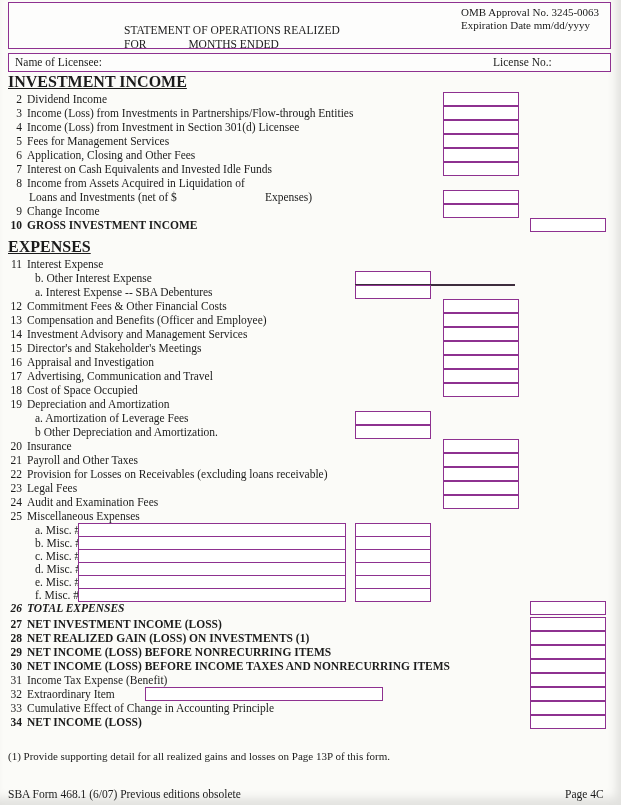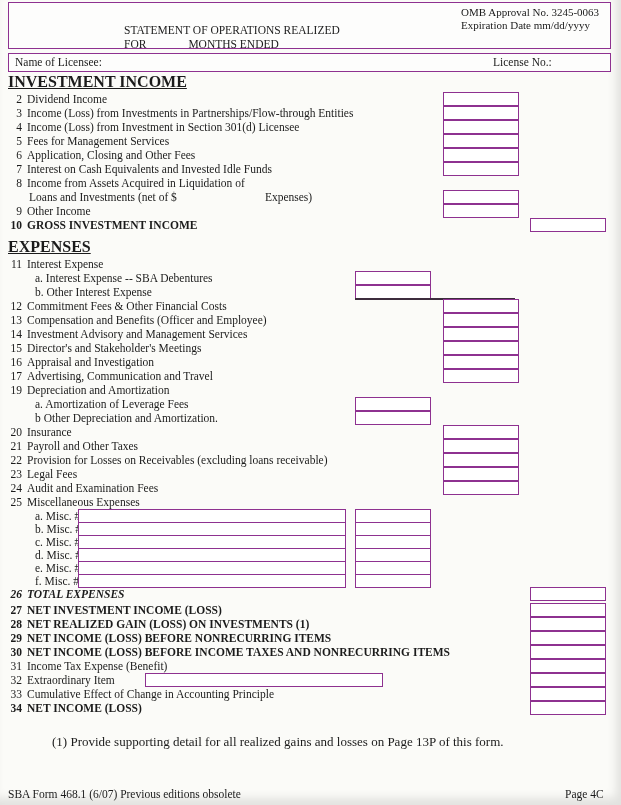--- a/index.html
+++ b/index.html
@@ -27,21 +27,21 @@
   .sub{padding-left:27px;}
   .sub8{padding-left:21px;}
   .blank{display:inline-block;width:88px;}
   .box{position:absolute;top:0;height:14px;background:#fff;border:1px solid #8e3190;box-sizing:border-box;}
   .col-mid{left:347px;width:76px;}
   .col-a{left:435px;width:76px;}
   .col-right{left:522px;width:76px;}
   .misc-input{left:70px;width:268px;}
   .extra-input{left:137px;width:238px;}
   .sumline{position:absolute;left:347px;width:160px;bottom:-1px;border-bottom:2px solid #3d2d3d;}
-  .fn{height:16px;margin-top:20px;font-size:13px;margin-left:44px;}
+  .fn{height:16px;margin-top:20px;font-size:11px;}
   .footer-left{position:absolute;left:8px;top:788px;font-size:11.5px;}
   .footer-right{position:absolute;left:565px;top:788px;font-size:11.5px;}
 </style>
 </head>
 <body>
 
 <div class="page">
 
   <div class="hdr-box">
     <div class="hdr-center">
@@ -66,35 +66,36 @@
     <div class="row sec">INVESTMENT INCOME</div>
 
     <div class="row"><span class="num">2</span><span>Dividend Income</span><span class="box col-a"></span></div>
     <div class="row"><span class="num">3</span><span>Income (Loss) from Investments in Partnerships/Flow-through Entities</span><span class="box col-a"></span></div>
     <div class="row"><span class="num">4</span><span>Income (Loss) from Investment in Section 301(d) Licensee</span><span class="box col-a"></span></div>
     <div class="row"><span class="num">5</span><span>Fees for Management Services</span><span class="box col-a"></span></div>
     <div class="row"><span class="num">6</span><span>Application, Closing and Other Fees</span><span class="box col-a"></span></div>
     <div class="row"><span class="num">7</span><span>Interest on Cash Equivalents and Invested Idle Funds</span><span class="box col-a"></span></div>
     <div class="row"><span class="num">8</span><span>Income from Assets Acquired in Liquidation of</span></div>
     <div class="row sub8"><span>Loans and Investments (net of $</span><span class="blank"></span><span>Expenses)</span><span class="box col-a"></span></div>
-    <div class="row"><span class="num">9</span><span>Other Income</span><span class="box col-a"></span></div>
+    <div class="row"><span class="num">9</span><span>Change Income</span><span class="box col-a"></span></div>
     <div class="row b"><span class="num">10</span><span>GROSS INVESTMENT INCOME</span><span class="box col-right"></span></div>
 
     <div class="row gap"></div>
     <div class="row sec">EXPENSES</div>
 
     <div class="row"><span class="num">11</span><span>Interest Expense</span></div>
+    <div class="row sub"><span>b. Other Interest Expense</span><span class="box col-mid"></span><span class="sumline"></span></div>
     <div class="row sub"><span>a. Interest Expense -- SBA Debentures</span><span class="box col-mid"></span></div>
-    <div class="row sub"><span>b. Other Interest Expense</span><span class="box col-mid"></span><span class="sumline"></span></div>
     <div class="row"><span class="num">12</span><span>Commitment Fees &amp; Other Financial Costs</span><span class="box col-a"></span></div>
     <div class="row"><span class="num">13</span><span>Compensation and Benefits (Officer and Employee)</span><span class="box col-a"></span></div>
     <div class="row"><span class="num">14</span><span>Investment Advisory and Management Services</span><span class="box col-a"></span></div>
     <div class="row"><span class="num">15</span><span>Director's and Stakeholder's Meetings</span><span class="box col-a"></span></div>
     <div class="row"><span class="num">16</span><span>Appraisal and Investigation</span><span class="box col-a"></span></div>
     <div class="row"><span class="num">17</span><span>Advertising, Communication and Travel</span><span class="box col-a"></span></div>
+    <div class="row"><span class="num">18</span><span>Cost of Space Occupied</span><span class="box col-a"></span></div>
     <div class="row"><span class="num">19</span><span>Depreciation and Amortization</span></div>
     <div class="row sub"><span>a. Amortization of Leverage Fees</span><span class="box col-mid"></span></div>
     <div class="row sub"><span>b  Other Depreciation and Amortization.</span><span class="box col-mid"></span></div>
     <div class="row"><span class="num">20</span><span>Insurance</span><span class="box col-a"></span></div>
     <div class="row"><span class="num">21</span><span>Payroll and Other Taxes</span><span class="box col-a"></span></div>
     <div class="row"><span class="num">22</span><span>Provision for Losses on Receivables (excluding loans receivable)</span><span class="box col-a"></span></div>
     <div class="row"><span class="num">23</span><span>Legal Fees</span><span class="box col-a"></span></div>
     <div class="row"><span class="num">24</span><span>Audit and Examination Fees</span><span class="box col-a"></span></div>
     <div class="row"><span class="num">25</span><span>Miscellaneous Expenses</span></div>
 

